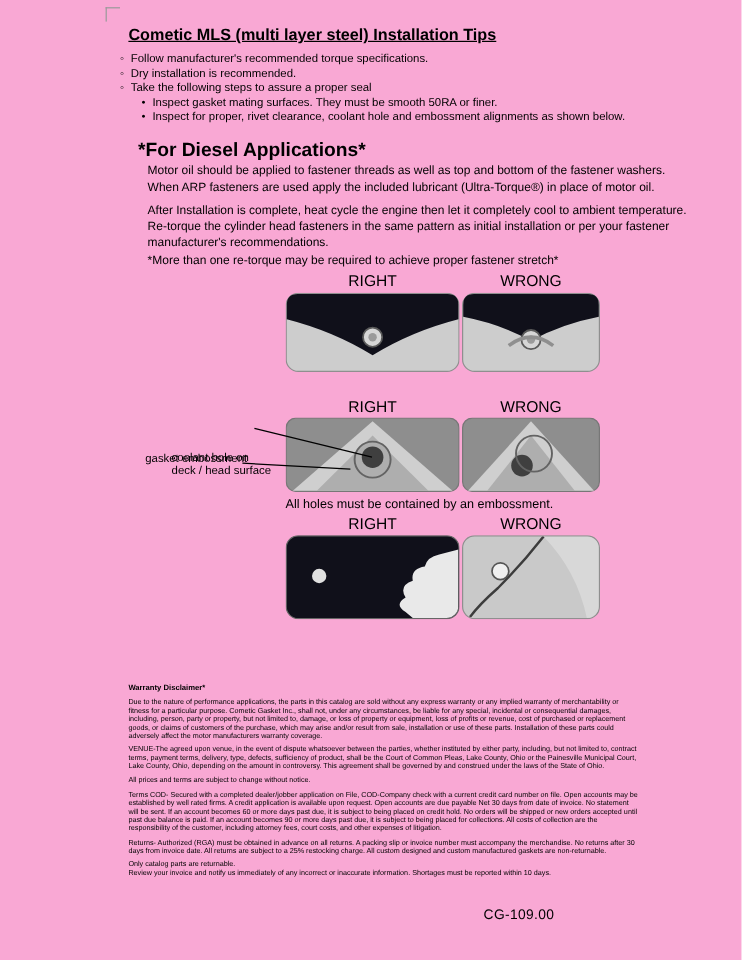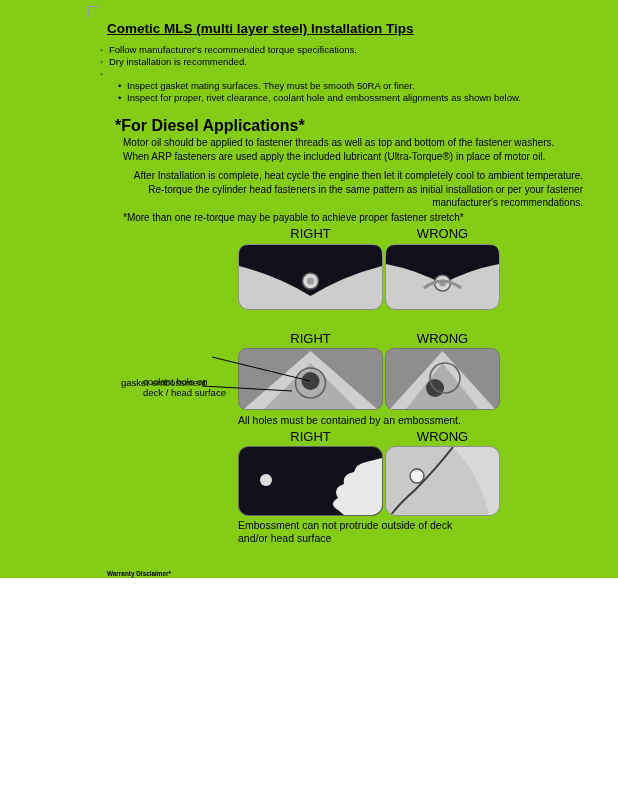--- a/index.html
+++ b/index.html
@@ -1,32 +1,32 @@
 <!DOCTYPE html>
 <html><head>
 <meta charset="utf-8">
 <style>
   * { margin:0; padding:0; box-sizing:border-box; }
   html,body { background:#ffffff; }
   .page {
-    position:relative; width:618px; height:578px; background:#84cc16;
+    position:relative; width:618px; height:800px; background:#f9a8d4;
     font-family:"Liberation Sans", sans-serif; color:#000; overflow:hidden;
   }
   .corner-mark { position:absolute; left:88px; top:6px; width:12px; height:12px;
     border-left:1px solid #9a9a9a; border-top:1px solid #9a9a9a; }
   .title { position:absolute; left:107px; top:21px; font-size:13.5px; font-weight:bold;
     text-decoration:underline; }
   .tips { position:absolute; left:100px; top:44px; width:460px; font-size:9.5px; line-height:12px; }
   .tip { display:flex; }
   .tip .marker { width:9px; flex:0 0 9px; }
   .tip.sub { margin-left:18px; }
   .diesel-heading { position:absolute; left:115px; top:117px; font-size:16px; font-weight:bold; }
   .para { position:absolute; left:123px; width:460px; font-size:10px; line-height:13.5px; }
   #para1 { top:136px; }
-  #para2 { top:169px;text-align:right; }
+  #para2 { top:169px; }
   #note  { top:211px; }
   .dg-header { position:absolute; font-size:13px; text-align:center; }
   .dg-caption { position:absolute; left:238px; font-size:10.5px; line-height:13px; }
   .dg-label { position:absolute; font-size:9.5px; line-height:11px; }
   .panel { position:absolute; }
   .panel svg { display:block; width:100%; height:100%; }
   .leader { position:absolute; z-index:5; }
   .small-print { position:absolute; left:107px; top:571px; width:425px;
     font-size:6px; line-height:6.9px; }
   .small-print .sp-heading { font-size:6.4px; font-weight:bold; margin-bottom:5px; }
@@ -47,35 +47,36 @@
     <div class="tip">
       <span class="marker">◦</span>
       <span>Follow manufacturer's recommended torque specifications.</span>
     </div>
     <div class="tip">
       <span class="marker">◦</span>
       <span>Dry installation is recommended.</span>
     </div>
     <div class="tip">
       <span class="marker">◦</span>
+      <span>Take the following steps to assure a proper seal</span>
     </div>
     <div class="tip sub">
       <span class="marker">•</span>
       <span>Inspect gasket mating surfaces.  They must be smooth 50RA or finer.</span>
     </div>
     <div class="tip sub">
       <span class="marker">•</span>
       <span>Inspect for proper, rivet clearance, coolant hole and embossment alignments as shown below.</span>
     </div>
   </div>
 
   <div class="diesel-heading">*For Diesel Applications*</div>
   <div class="para" id="para1">Motor oil should be applied to fastener threads as well as top and bottom of the fastener washers. When ARP fasteners are used apply the included lubricant (Ultra-Torque®) in place of motor oil.</div>
   <div class="para" id="para2">After Installation is complete, heat cycle the engine then let it completely cool to ambient temperature. Re-torque the cylinder head fasteners in the same pattern as initial installation or per your fastener manufacturer's recommendations.</div>
-  <div class="para" id="note">*More than one re-torque may be payable to achieve proper fastener stretch*</div>
+  <div class="para" id="note">*More than one re-torque may be required to achieve proper fastener stretch*</div>
 
   <div class="dg-header" style="left:238px; top:226px; width:145px;">RIGHT</div>
   <div class="dg-header" style="left:385px; top:226px; width:115px;">WRONG</div>
 
   <div class="panel" style="left:238px; top:244px; width:145px; height:66px;">
     <svg viewBox="0 0 145 66">
       <rect x="0.5" y="0.5" width="144" height="65" rx="10" fill="#cdcdcd" stroke="#8f8f8f"></rect>
       <path d="M10,1 L135,1 Q144,1 144,10 L144,22 Q105,32 72.5,52 Q40,32 1,22 L1,10 Q1,1 10,1 Z" fill="#10101a"></path>
       <circle cx="72.5" cy="37" r="8" fill="#d6d6d6" stroke="#5a5a5a" stroke-width="1.5"></circle>
       <circle cx="72.5" cy="37" r="3.5" fill="#9a9a9a"></circle>
@@ -148,22 +149,20 @@
           </clipPath>
         </defs>
       <rect x="0.5" y="0.5" width="114" height="69" rx="10" fill="#c9c9c9" stroke="#8f8f8f"></rect>
       <g clip-path="url(#clip-r3w)">
         <path d="M68,1 L114,1 L114,69 L104,69 Q96,30 68,1 Z" fill="#d8d8d8"></path>
         <path d="M68,1 Q50,24 30,44 Q14,58 6,69" fill="none" stroke="#3c3c3c" stroke-width="2"></path>
       </g>
       <circle cx="32" cy="30" r="7" fill="#f0f0f0" stroke="#555" stroke-width="1.4"></circle>
     </svg>
   </div>
-  <div class="dg-caption pre" style="top:519px; width:260px;">Embossment can not protrude outside of deck
-and/or head surface</div>
 
   <div class="small-print">
     <div class="sp-heading">Warranty Disclaimer*</div>
     <p class="pre">Due to the nature of performance applications, the parts in this catalog are sold without any express warranty or any implied warranty of merchantability or fitness for a particular purpose.  Cometic Gasket Inc., shall not, under any circumstances, be liable for any special, incidental or consequential damages, including, person, party or property, but not limited to, damage, or loss of property or equipment, loss of profits or revenue, cost of purchased or replacement goods, or claims of customers of the purchase, which may arise and/or result from sale, installation or use of these parts.  Installation of these parts could adversely affect the motor manufacturers warranty coverage.</p>
     <p class="pre">VENUE-The agreed upon venue, in the event of dispute whatsoever between the parties, whether instituted by either party, including, but not limited to, contract terms, payment terms, delivery, type, defects, sufficiency of product, shall be the Court of Common Pleas, Lake County, Ohio or the Painesville Municipal Court, Lake County, Ohio, depending on the amount in controversy. This agreement shall be governed by and construed under the laws of the State of Ohio.</p>
     <p class="pre">All prices and terms are subject to change without notice.</p>
     <p class="pre">Terms COD- Secured with a completed dealer/jobber application on File, COD-Company check with a current credit card number on file.  Open accounts may be established by well rated firms.  A credit application is available upon request.  Open accounts are due payable Net 30 days from date of invoice.  No statement will be sent.  If an account becomes 60 or more days past due, it is subject to being placed on credit hold.  No orders will be shipped or new orders accepted until past due balance is paid.  If an account becomes 90 or more days past due, it is subject to being placed for collections.  All costs of collection are the responsibility of the customer, including attorney fees, court costs, and other expenses of litigation.</p>
     <p class="pre">Returns- Authorized (RGA) must be obtained in advance on all returns.  A packing slip or invoice number must accompany the merchandise.  No returns after 30 days from invoice date.  All returns are subject to a 25% restocking charge.  All custom designed and custom manufactured gaskets are non-returnable.</p>
     <p class="pre">Only catalog parts are returnable.
 Review your invoice and notify us immediately of any incorrect or inaccurate information.  Shortages must be reported within 10 days.</p>

